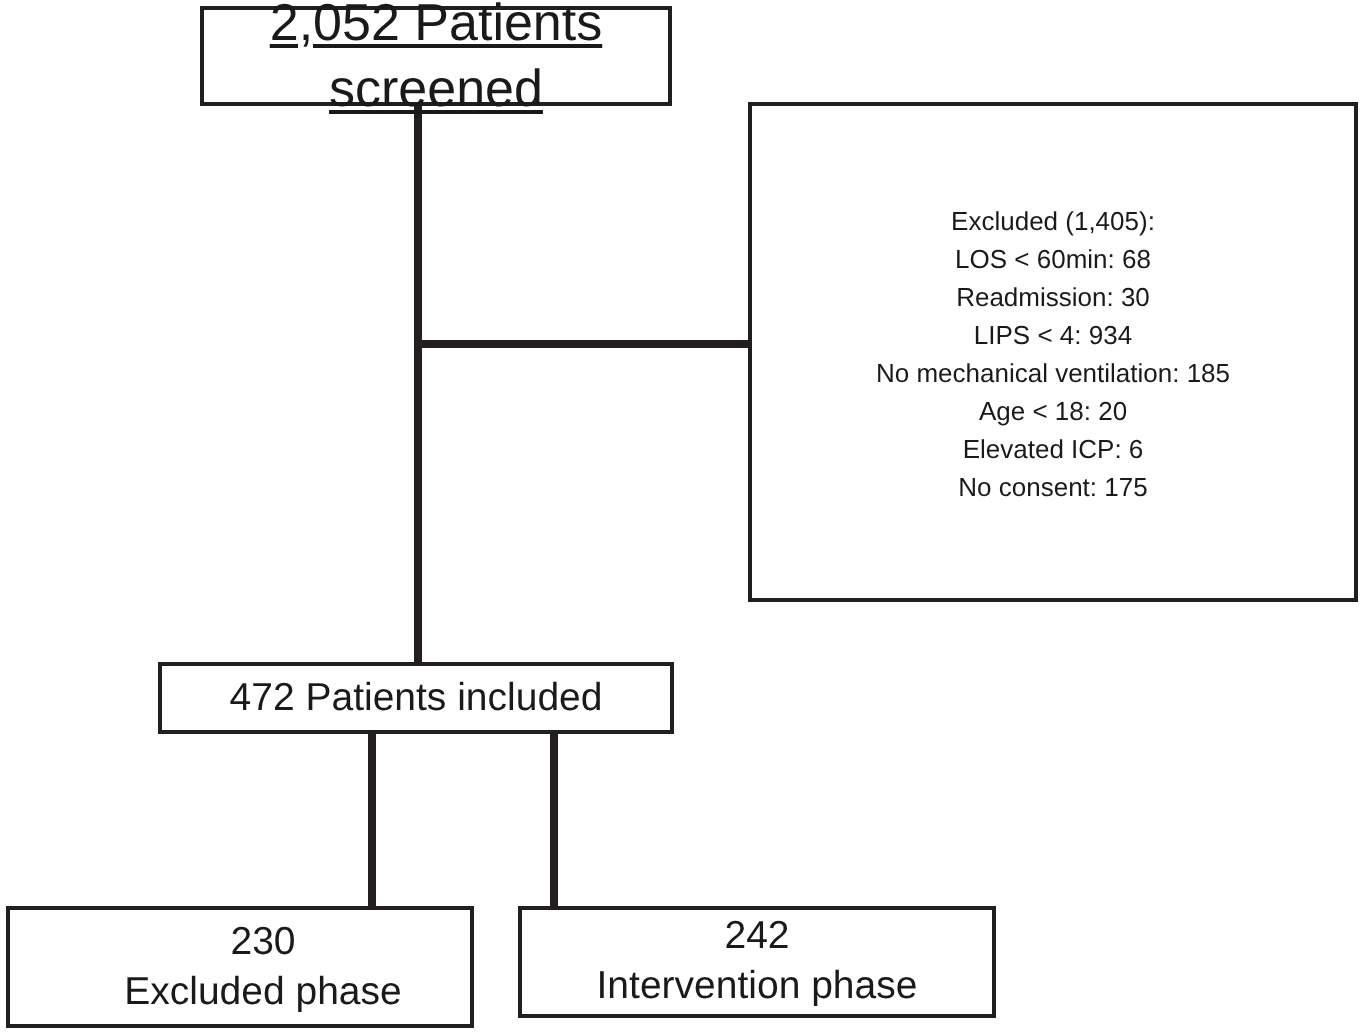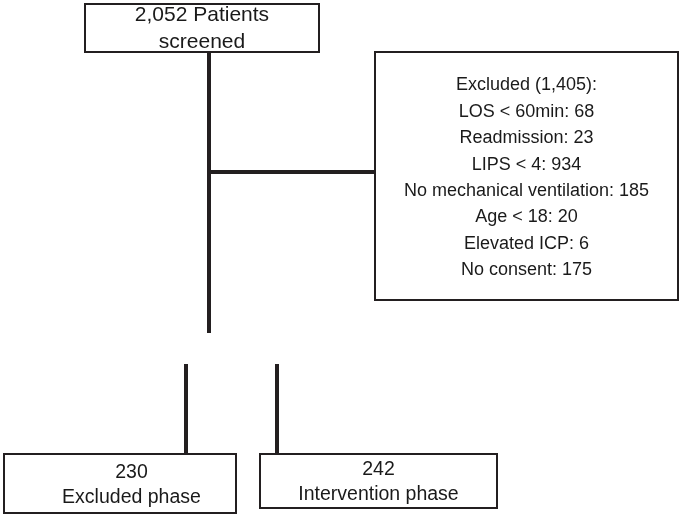--- a/index.html
+++ b/index.html
@@ -29,34 +29,35 @@
     z-index: 2;
   }
   .node .line {
     display: block;
     white-space: nowrap;
     line-height: 1.28;
   }
 
   
   #node-screened {
-    left: 84px;
+    left: 100px;
     top: 3px;
     width: 236px;
     height: 50px;
-    font-size: 21px;
+    font-size: 26px;
+    text-decoration: underline;
   }
 
   
   #node-excluded {
     left: 374px;
     top: 51px;
     width: 305px;
     height: 250px;
-    font-size: 18px;
+    font-size: 13px;
     justify-content: center;
     padding-top: 2px;
   }
   #node-excluded .line {
     line-height: 1.47;
   }
 
   
   #node-included {
     left: 79px;
@@ -108,28 +109,31 @@
   <div class="conn conn-v" id="conn-to-interv"></div>
 
   <div class="node" id="node-screened">
     <span class="line">2,052 Patients</span>
     <span class="line">screened</span>
   </div>
 
   <div class="node" id="node-excluded">
     <span class="line">Excluded (1,405):</span>
     <span class="line">LOS &lt; 60min: 68</span>
-    <span class="line">Readmission: 23</span>
+    <span class="line">Readmission: 30</span>
     <span class="line">LIPS &lt; 4: 934</span>
     <span class="line">No mechanical ventilation: 185</span>
     <span class="line">Age &lt; 18: 20</span>
     <span class="line">Elevated ICP: 6</span>
     <span class="line">No consent: 175</span>
   </div>
 
+  <div class="node" id="node-included">
+    <span class="line">472 Patients included</span>
+  </div>
 
   <div class="node" id="node-control">
     <span class="line">230</span>
     <span class="line">Excluded phase</span>
   </div>
 
   <div class="node" id="node-intervention">
     <span class="line">242</span>
     <span class="line">Intervention phase</span>
   </div>

